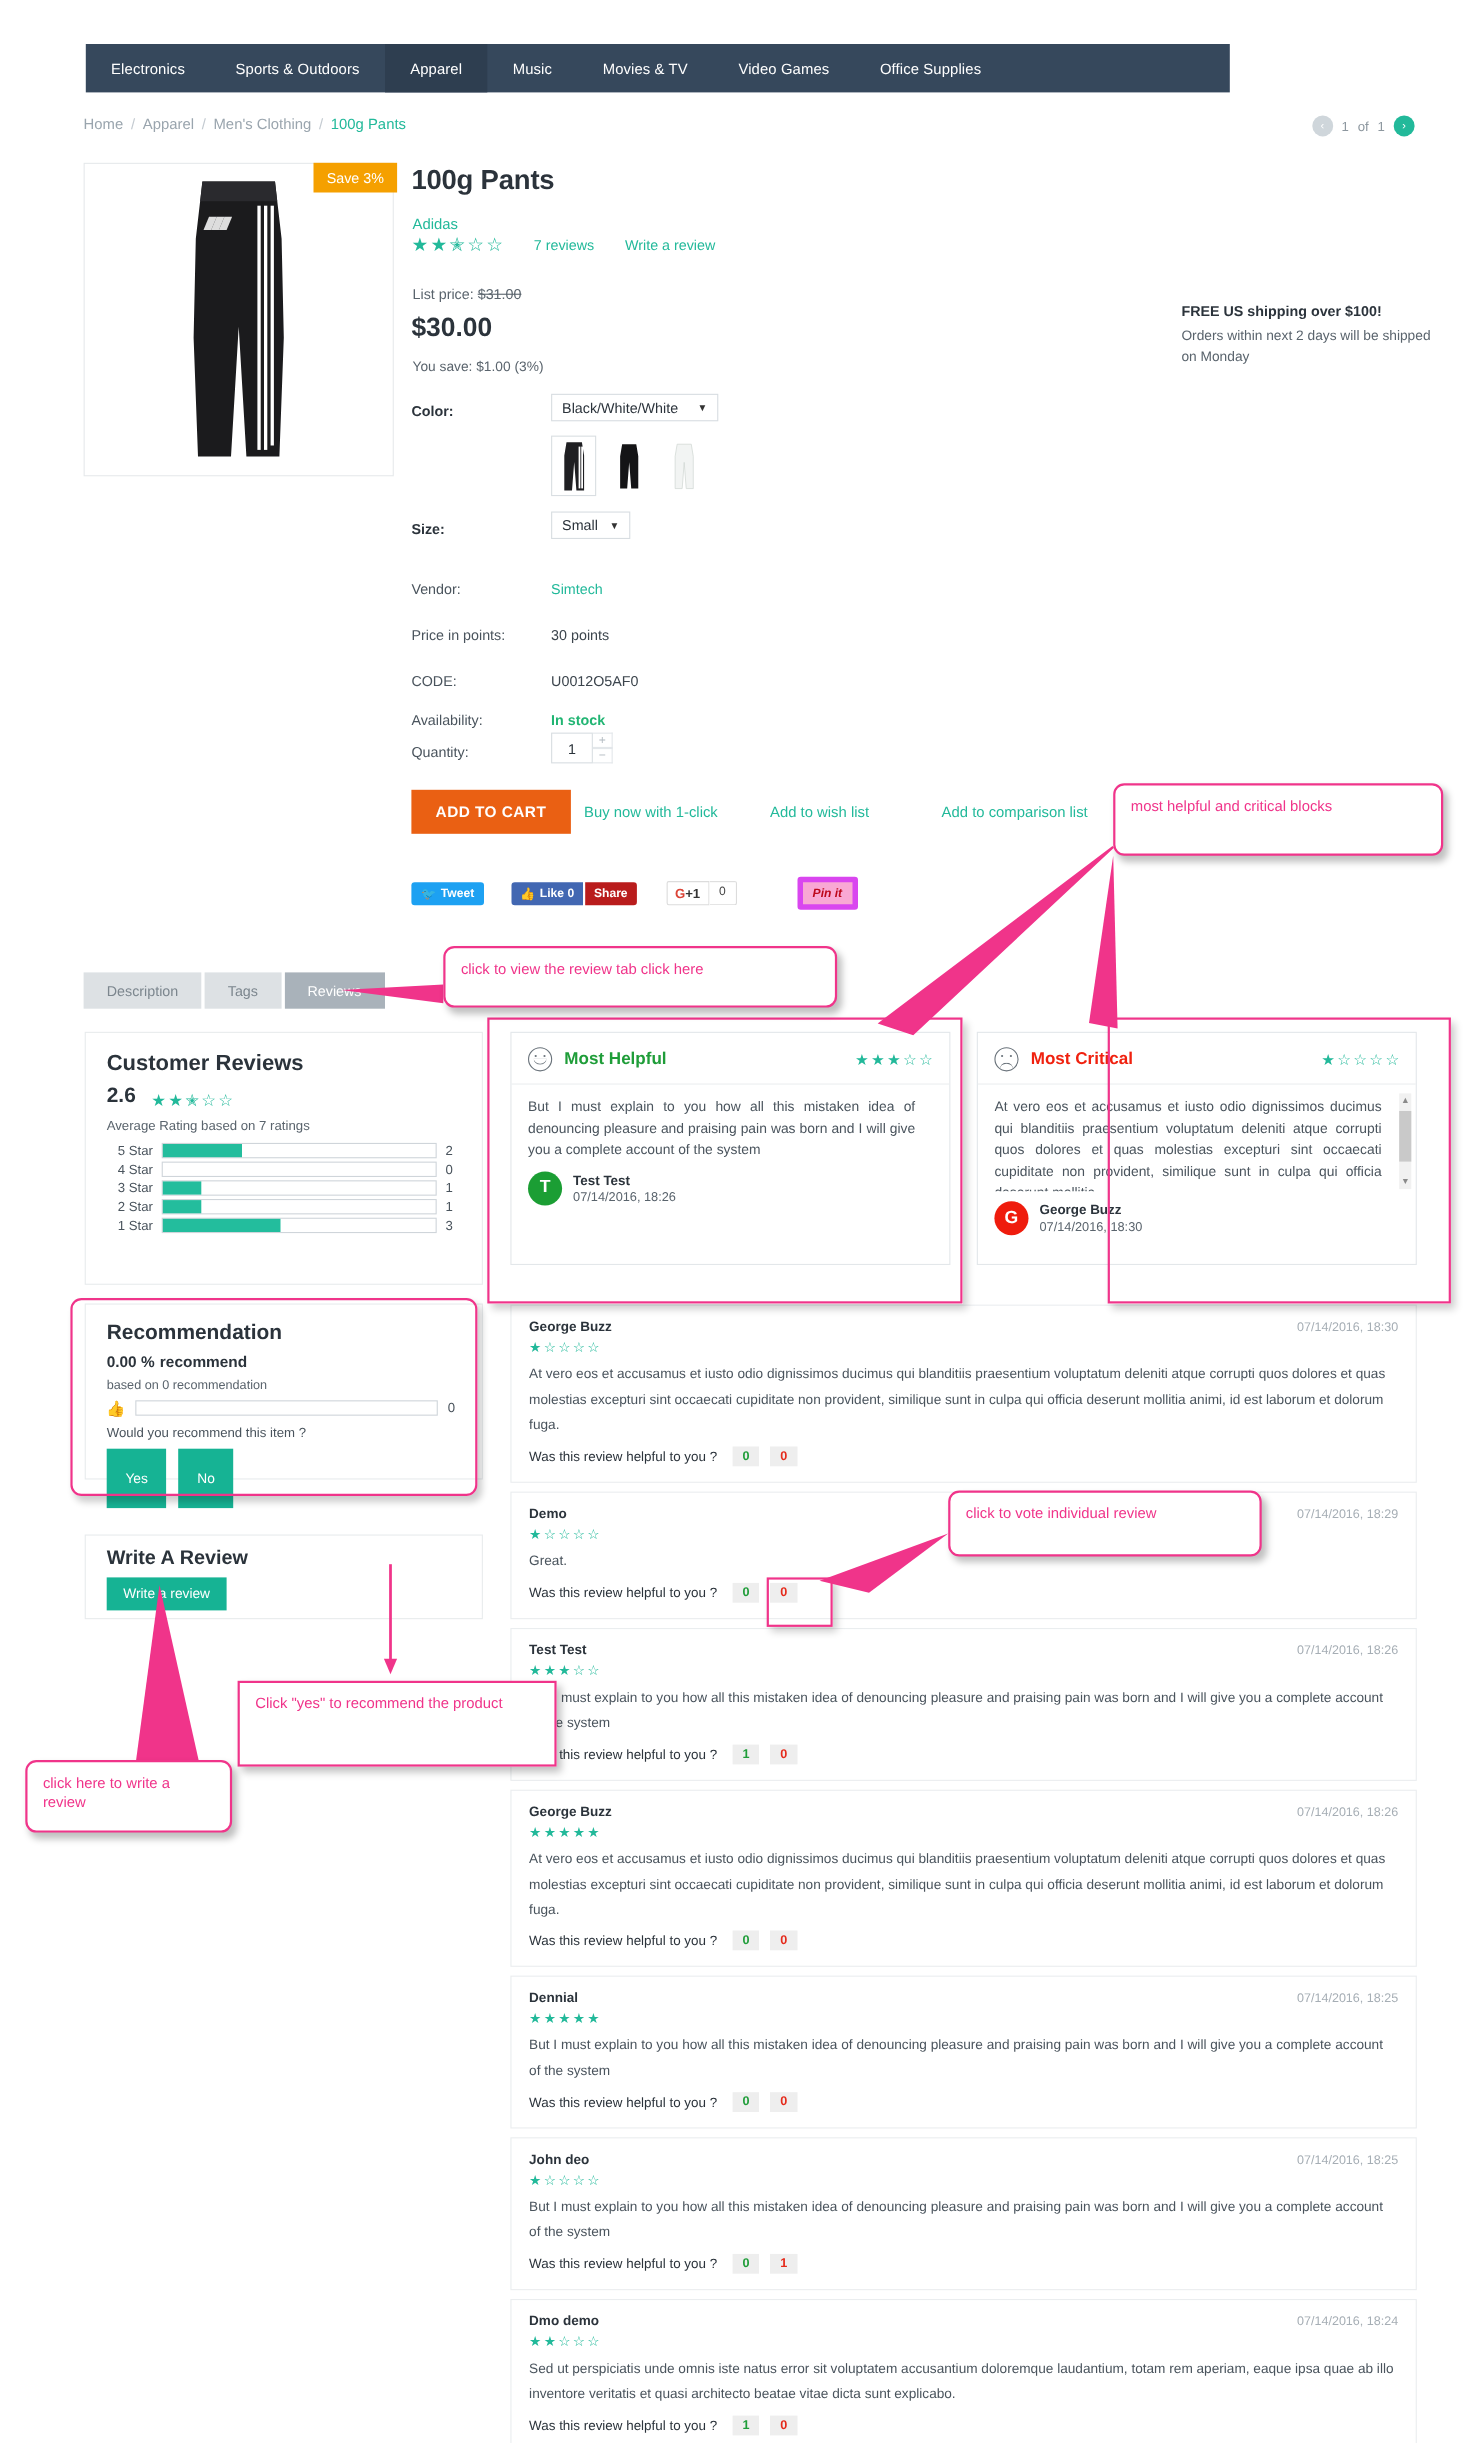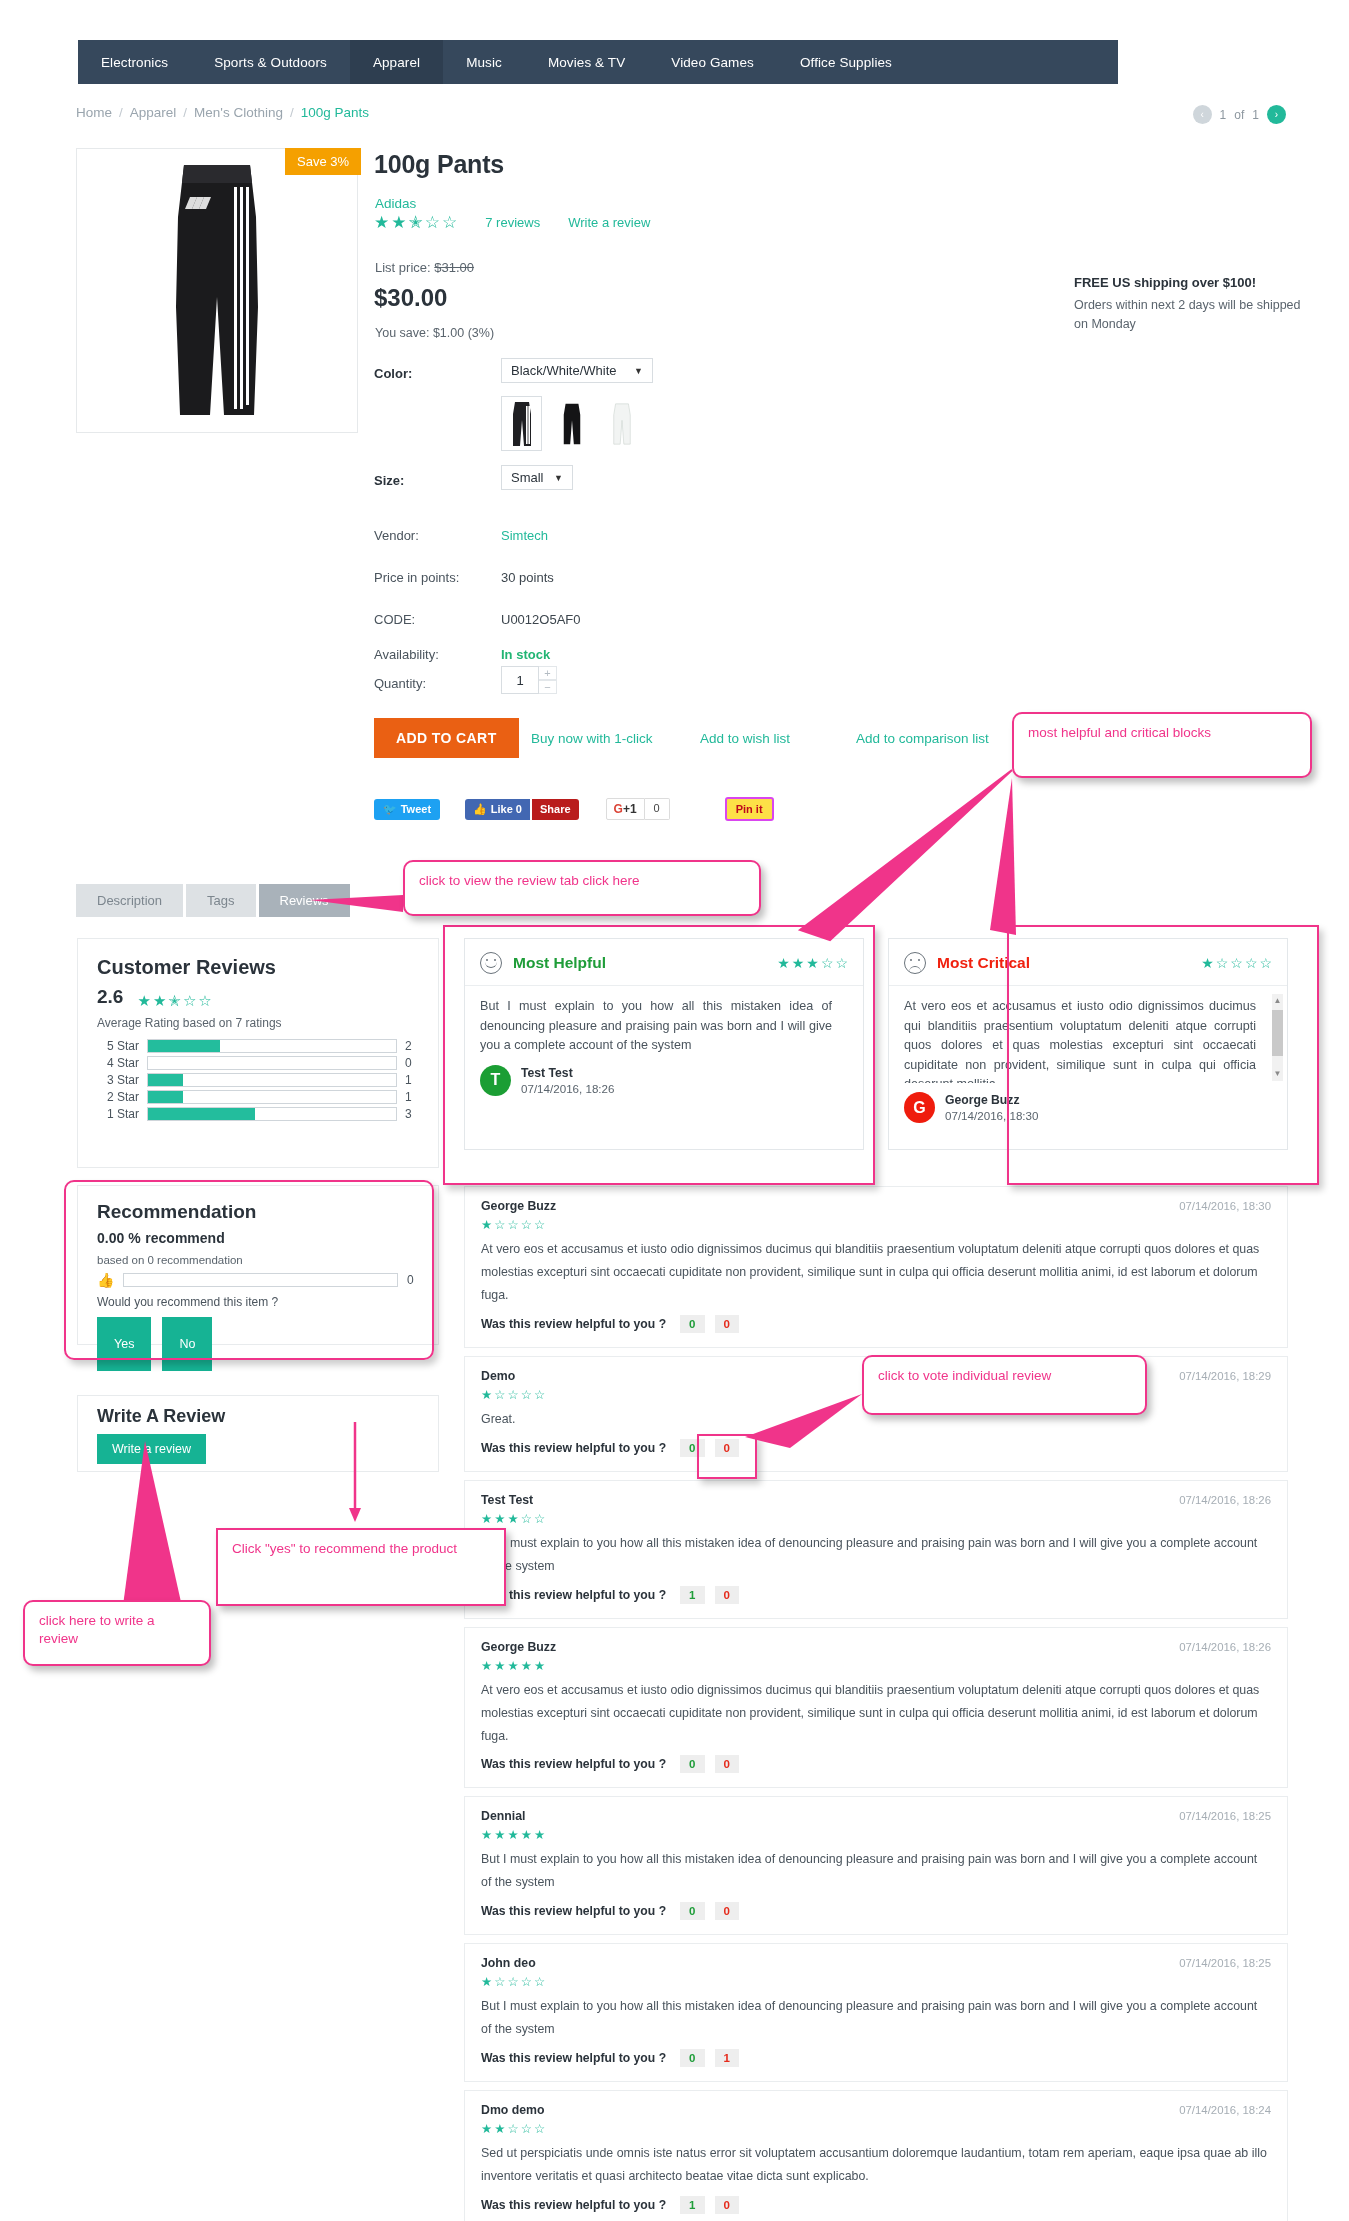--- a/index.html
+++ b/index.html
@@ -190,22 +190,22 @@
     border: 1px solid #dcdcdc; background: #fff; padding: 3px 7px;
     font-size: 12px; font-weight: bold; color: #333;
     border-radius: 2px 0 0 2px;
   }
   .gp-main .g { color: #db4437; }
   .gp-count {
     border: 1px solid #dcdcdc; border-left: none; background: #fff;
     padding: 3px 9px; font-size: 11px; color: #444; border-radius: 0 2px 2px 0;
   }
   .btn-pin {
-    margin-left: 55px; background: #fde047; border: 2px solid #d946ef;
-    color: #bd081c; font-size: 11px; font-weight: bold;
+    margin-left: 55px; background: #f9a8d4; border: 5px solid #d946ef;
+    color: #bd081c; font-size: 11px; font-style: italic; font-weight: bold;
     padding: 4px 9px; border-radius: 3px; cursor: pointer;
   }
 
   
   .tabs { position: absolute; left: 76px; top: 884px; display: flex; gap: 3px; }
   .tab {
     background: #dde1e4; color: #7c868e;
     font-size: 13px; padding: 9px 21px; cursor: pointer;
   }
   .tab.active { background: #a9b2ba; color: #fff; }
@@ -328,21 +328,21 @@
     padding: 12px 16px 14px 16px; margin-bottom: 8px;
     position: relative;
   }
   .r-head { display: flex; align-items: baseline; }
   .r-name { font-size: 12.3px; font-weight: bold; color: #2b333b; }
   .r-date { margin-left: auto; font-size: 11.4px; color: #a6aeb5; }
   .r-stars { display: flex; gap: 2px; margin-top: 4px; }
   .r-stars .star { font-size: 12.5px; }
   .r-text { font-size: 12.4px; color: #4a545d; line-height: 1.85; margin-top: 6px; }
   .r-foot { display: flex; align-items: center; gap: 0; margin-top: 8px; }
-  .r-foot-label { font-size: 12.2px; font-weight: bold; color: #2b333b; }
+  .r-foot-label { font-size: 12.2px; font-weight: normal; color: #2b333b; }
   .vote {
     margin-left: 14px; background: #eeeeee; padding: 3px 9px;
     font-size: 11.5px; font-weight: bold; cursor: pointer;
   }
   .vote.yes { color: #1f9d39; }
   .vote.no { color: #e52b1c; margin-left: 10px; }
 
   
   .anno {
     position: absolute;

